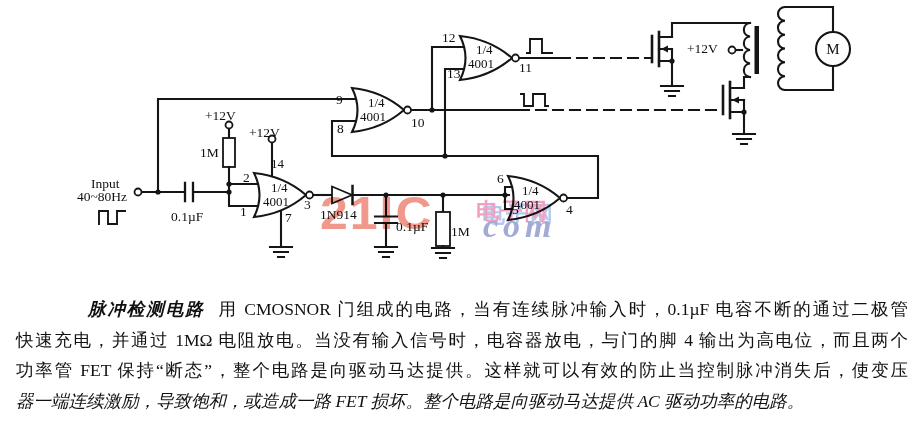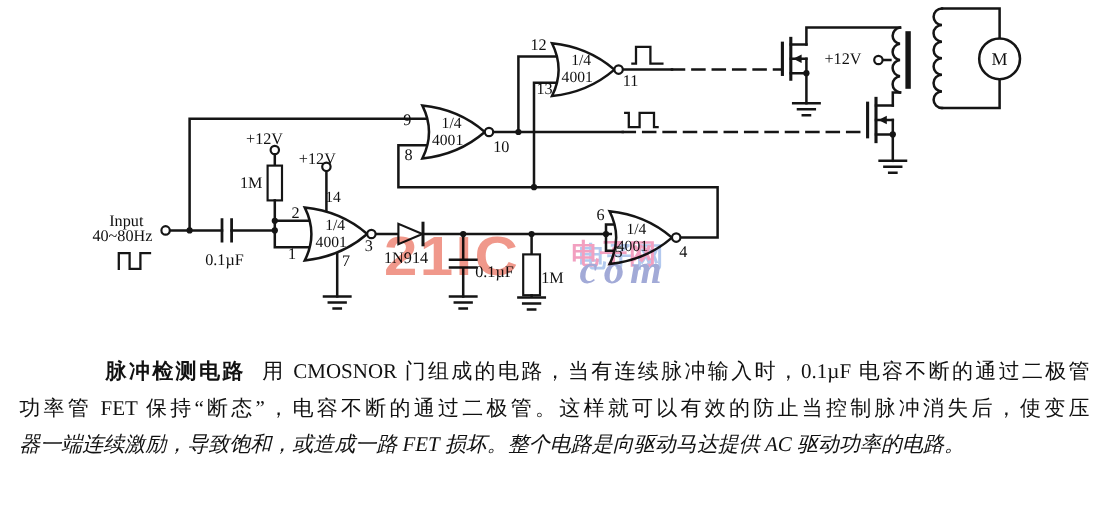--- a/index.html
+++ b/index.html
@@ -14,21 +14,21 @@
           font-weight:bold;font-size:50px;letter-spacing:2px;transform:scaleY(.92);transform-origin:top left;}
   .wm-cn{position:absolute;left:476px;top:196px;font-family:"DejaVu Sans","Liberation Sans",sans-serif;
          font-weight:bold;font-size:23px;letter-spacing:1px;}
   .wm-script{position:absolute;left:483px;top:207px;font-family:"Liberation Serif","DejaVu Serif",serif;
              font-style:italic;font-weight:bold;font-size:34px;letter-spacing:5px;}
   
   #description{position:absolute;left:16px;top:294px;width:892px;font-size:17.5px;line-height:30.6px;}
   .dline{width:892px;text-align:justify;text-align-last:justify;white-space:nowrap;}
   .dline.first{padding-left:72px;width:820px;}
   .dline.last{text-align:right;text-align-last:left;font-style:italic;}
-  .dheading{font-weight:bold;}
+  .dheading{font-weight:bold;font-style:italic;}
   .drest{margin-left:14px;}
 </style>
 </head>
 <body>
 
 <div id="page">
 
   <svg id="schematic" width="919" height="290" viewBox="0 0 919 290">
     <g fill="none" stroke="#151515" stroke-width="2.1" stroke-linecap="square">
 
@@ -201,16 +201,17 @@
   <div id="watermark">
     <span class="wm-big" style="color: rgb(238, 138, 123);">21IC</span>
     <span class="wm-cn" style="color: rgb(241, 147, 184); text-shadow: rgb(169, 194, 236) 6px 3px 0px; text-align: right;">电子网</span>
     <span class="wm-script" style="color: rgb(149, 158, 210);">com</span>
   </div>
 
   <div id="description">
     <div class="dline first">
       <span class="dheading">脉冲检测电路</span><span class="drest">用 CMOSNOR 门组成的电路，当有连续脉冲输入时，0.1µF 电容不断的通过二极管</span>
     </div>
-    <div class="dline">功率管 FET 保持“断态”，电容不断的通过二极管。这样就可以有效的防止当控制脉冲消失后，使变压</div>
+    <div class="dline">快速充电，并通过 1MΩ 电阻放电。当没有输入信号时，电容器放电，与门的脚 4 输出为高电位，而且两个</div>
+    <div class="dline">功率管 FET 保持“断态”，整个电路是向驱动马达提供。这样就可以有效的防止当控制脉冲消失后，使变压</div>
     <div class="dline last">器一端连续激励，导致饱和，或造成一路 FET 损坏。整个电路是向驱动马达提供 AC 驱动功率的电路。</div>
   </div>
 </div>
 
 </body></html>

